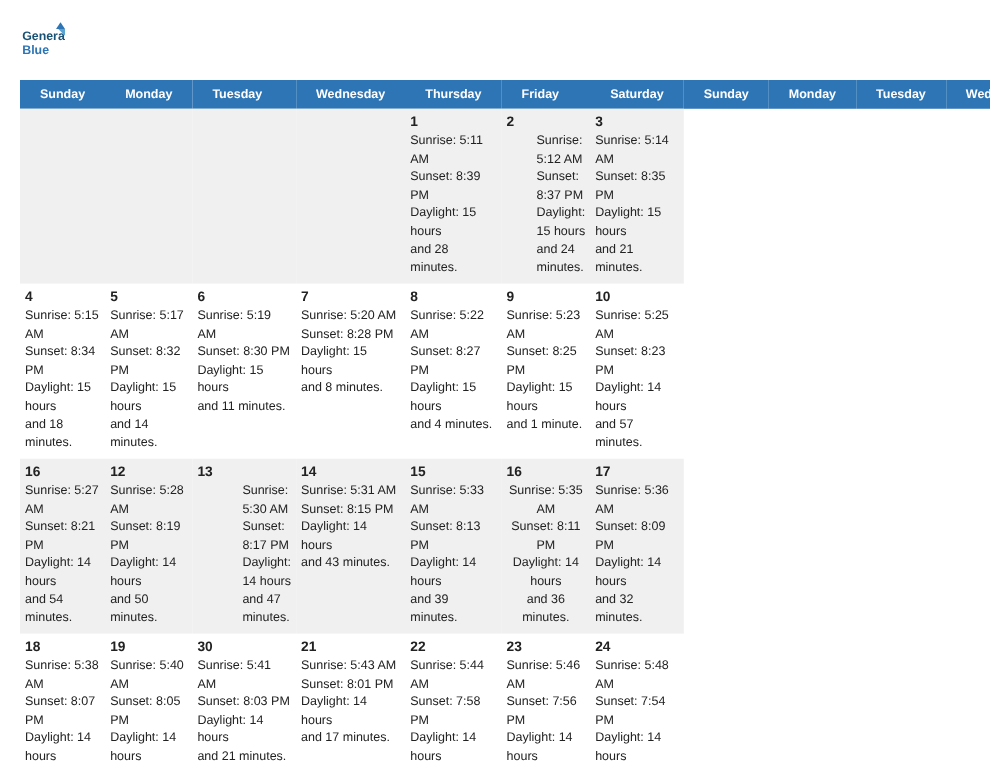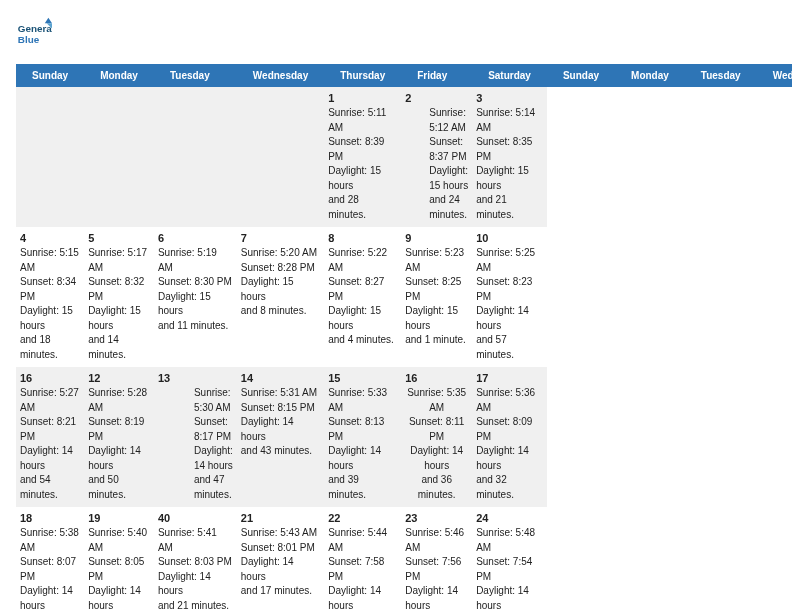--- a/index.html
+++ b/index.html
@@ -261,21 +261,21 @@
 and 28 minutes.</div>
         </td>
         <td>
           <span class="day-num">19</span>
           <div class="day-info" style="white-space: pre-line;">Sunrise: 5:40 AM
 Sunset: 8:05 PM
 Daylight: 14 hours
 and 25 minutes.</div>
         </td>
         <td>
-          <span class="day-num">40</span>
+          <span class="day-num">30</span>
           <div class="day-info" style="white-space: pre-line;">Sunrise: 5:41 AM
 Sunset: 8:03 PM
 Daylight: 14 hours
 and 21 minutes.</div>
         </td>
         <td>
           <span class="day-num">21</span>
           <div class="day-info" style="white-space: pre-line;">Sunrise: 5:43 AM
 Sunset: 8:01 PM
 Daylight: 14 hours

